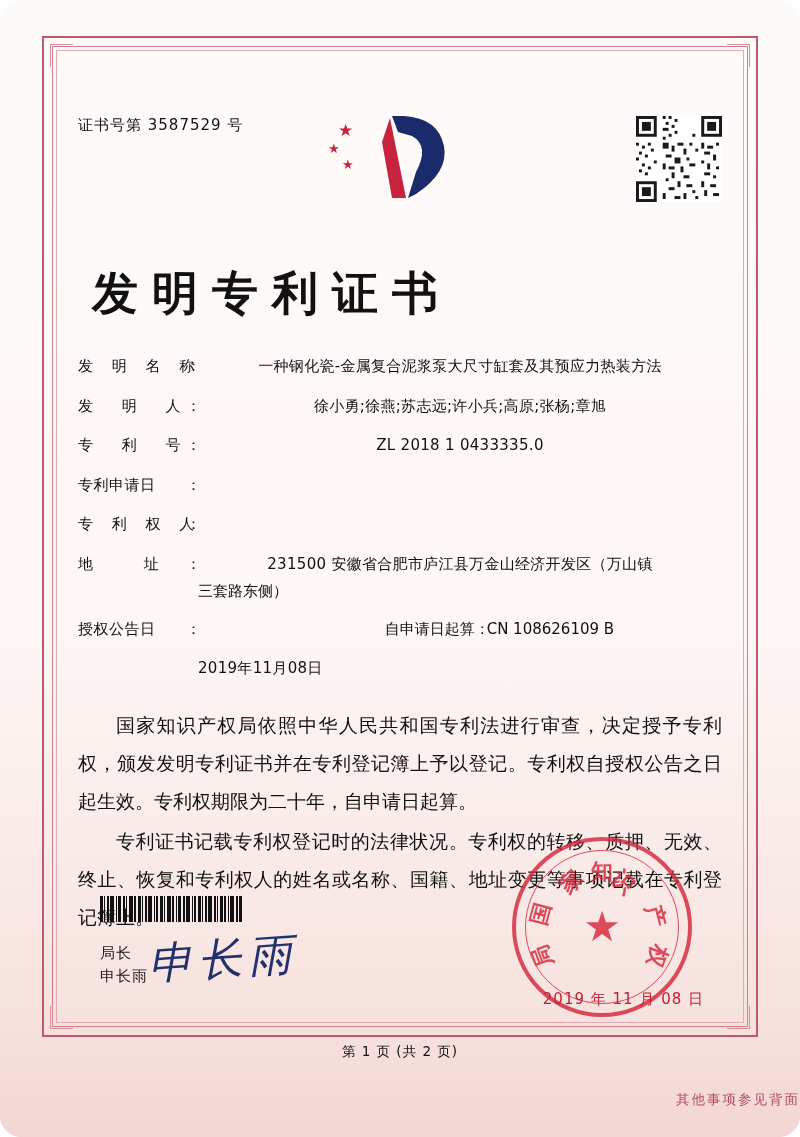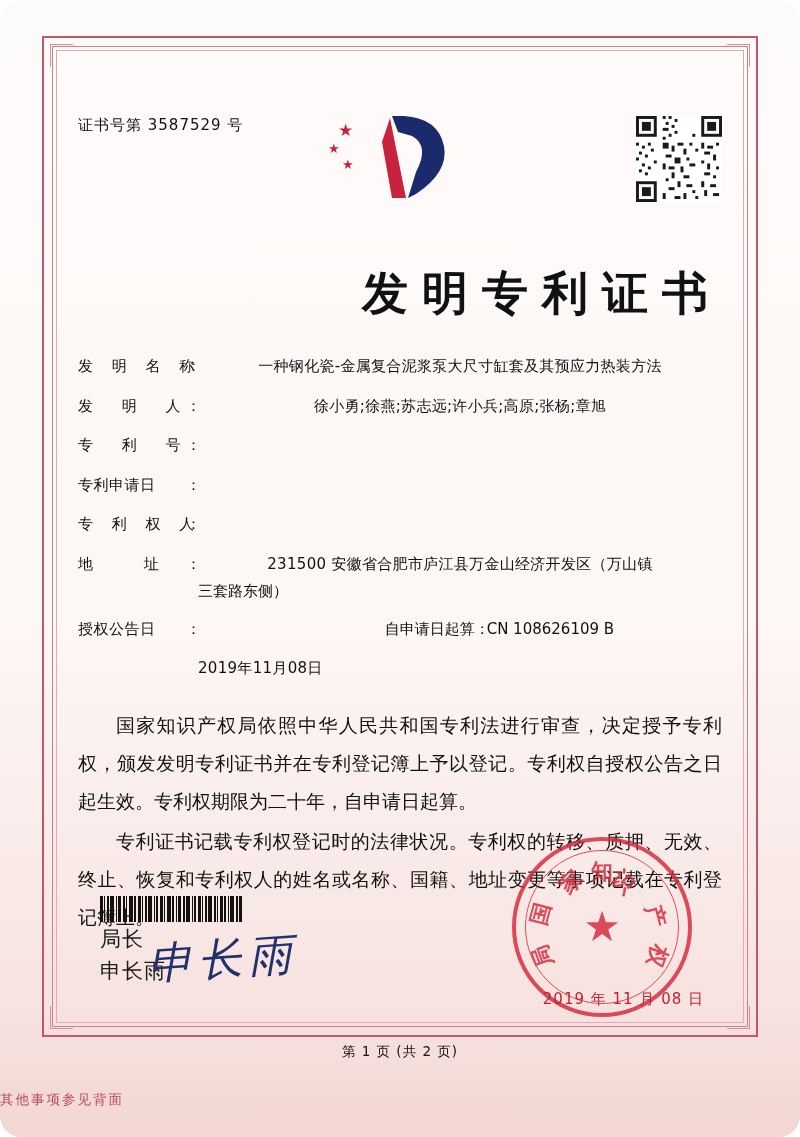--- a/index.html
+++ b/index.html
@@ -105,21 +105,21 @@
     position: absolute;
     color: #c7233f;
     font-size: 15px;
     line-height: 1;
   }
   .s1 { left: 10px; top: 0px; font-size: 17px; }
   .s2 { left: 0px; top: 20px; font-size: 13px; }
   .s3 { left: 14px; top: 36px; font-size: 13px; }
 
   .title {
-    text-align: right;
+    text-align: left;
     font-family: "DejaVu Serif", "Liberation Serif", serif;
     font-size: 46px;
     font-weight: bold;
     letter-spacing: 14px;
     color: #111;
     margin-top: 128px;
     text-indent: 14px;
   }
 
   .fields {
@@ -171,21 +171,21 @@
     height: 26px;
     display: flex;
     align-items: stretch;
   }
   .barcode i { display: block; background: #111; height: 100%; }
 
   .signature-block {
     position: absolute;
     left: 100px;
     bottom: 150px;
-    font-size: 21px;
+    font-size: 15px;
     line-height: 1.5;
     letter-spacing: 1px;
   }
   .handwriting {
     position: absolute;
     left: 148px;
     bottom: 148px;
     font-family: "DejaVu Serif", "Liberation Serif", serif;
     font-size: 44px;
     color: #23306e;
@@ -245,21 +245,21 @@
     text-align: center;
     font-size: 13.5px;
     color: #111;
     letter-spacing: 1px;
   }
   .footer-note {
     position: absolute;
     left: 0;
     right: 0;
     bottom: 28px;
-    text-align: left;
+    text-align: right;
     font-size: 13.5px;
     color: #b34a5c;
     letter-spacing: 2px;
   }
 </style>
 </head>
 <body>
 
 <div class="page">
 
@@ -376,20 +376,21 @@
 
       <div class="row">
         <div class="label sp2">发 明 人</div>
         <div class="colon">：</div>
         <div class="value">徐小勇;徐燕;苏志远;许小兵;高原;张杨;章旭</div>
       </div>
 
       <div class="row">
         <div class="label sp2">专 利 号</div>
         <div class="colon">：</div>
+        <div class="value">ZL 2018 1 0433335.0</div>
       </div>
 
       <div class="row">
         <div class="label">专利申请日</div>
         <div class="colon">：</div>
       </div>
 
       <div class="row">
         <div class="label sp1">专 利 权 人</div>
         <div class="colon">：</div>

